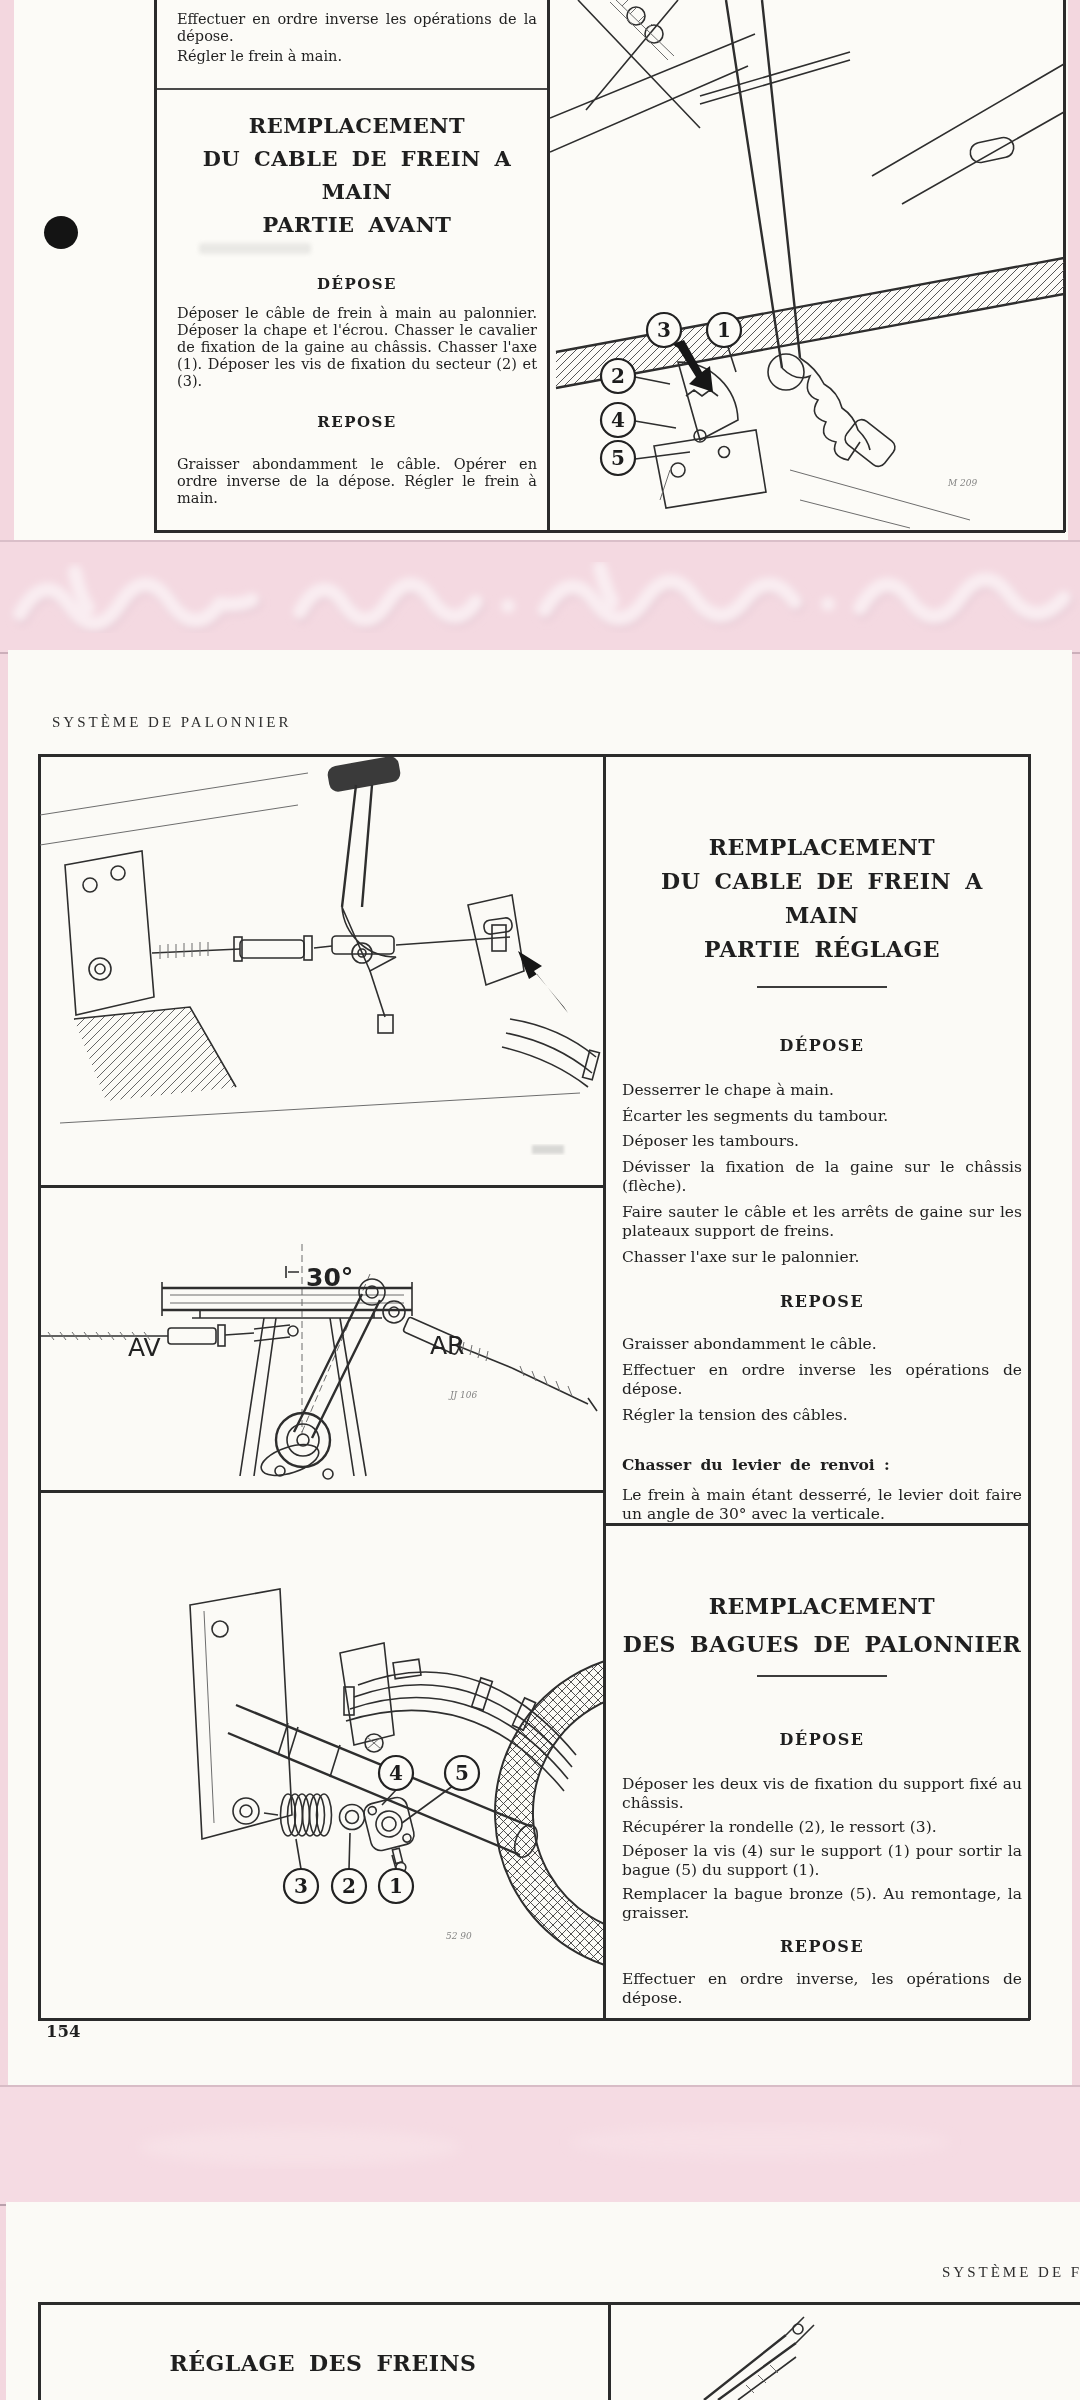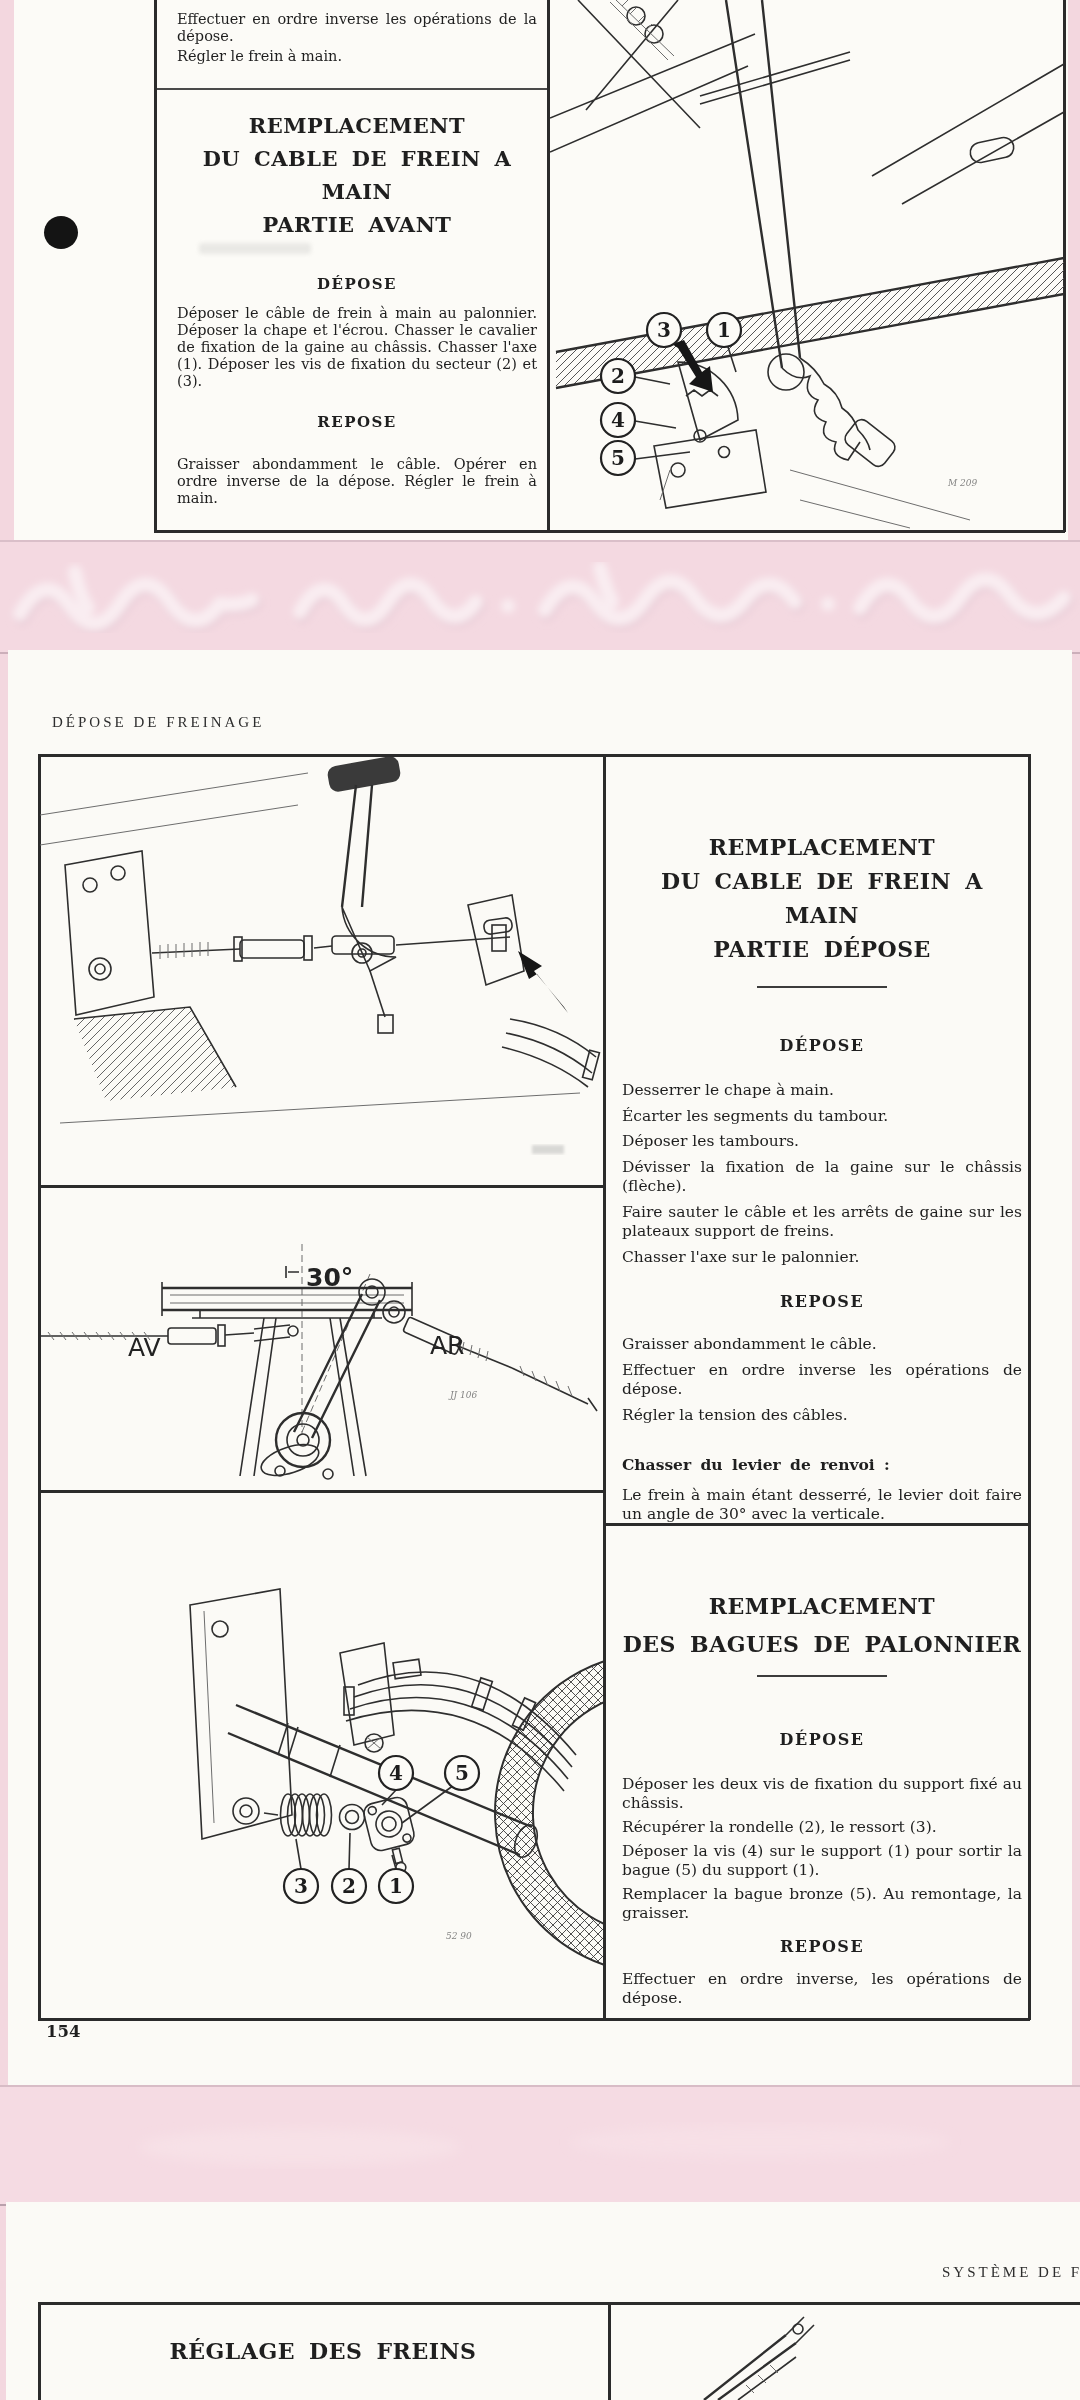--- a/index.html
+++ b/index.html
@@ -135,21 +135,21 @@
           <path d="M600,26 Q606,48 612,60"></path>
           <path d="M860,66 Q885,24 910,58 T960,56 T1010,54 T1064,56"></path>
         </g>
         <circle cx="508" cy="64" r="7" fill="#f9edf1"></circle>
         <circle cx="828" cy="62" r="7" fill="#f9edf1"></circle>
       </g>
     </svg>
   </div>
 
   <div class="paper" style="left:8px;top:650px;width:1064px;height:1435px;background:#fbfaf6;">
-    <div class="scan-header" style="position:absolute;left:44px;top:64px;">DÉPOSE DE FREINAGE</div>
+    <div class="scan-header" style="position:absolute;left:44px;top:64px;">SYSTÈME DE PALONNIER</div>
 
     <div class="bline" style="left:30px;top:104px;width:992px;height:2.5px;"></div>
     <div class="bline" style="left:30px;top:1368px;width:992px;height:2.5px;"></div>
     <div class="bline" style="left:30px;top:104px;width:2.5px;height:1266px;"></div>
     <div class="bline" style="left:1020px;top:104px;width:2.5px;height:1266px;"></div>
     <div class="bline" style="left:595px;top:104px;width:2.5px;height:1266px;"></div>
     <div class="bline" style="left:30px;top:535px;width:567px;height:2.5px;"></div>
     <div class="bline" style="left:30px;top:840px;width:567px;height:2.5px;"></div>
     <div class="bline" style="left:595px;top:873px;width:427px;height:2.5px;"></div>
 
@@ -320,21 +320,21 @@
         <circle class="callout" cx="356" cy="393" r="17"></circle>
           <text class="callout-num" x="356" y="400">1</text>
       </g>
       <text class="figref" x="406" y="446">52 90</text>
     </svg>
 
     <div style="position:absolute;left:614px;top:104px;width:400px;">
       <div style="margin-top:76px;">
         <p class="slab" style="font-size:22px;line-height:34px;">REMPLACEMENT</p>
         <p class="slab" style="font-size:22px;line-height:34px;">DU CABLE DE FREIN A MAIN</p>
-        <p class="slab" style="font-size:22px;line-height:34px;">PARTIE DÉPOSE</p>
+        <p class="slab" style="font-size:22px;line-height:34px;">PARTIE RÉGLAGE</p>
       </div>
       <div class="shortrule" style="width:130px;margin:20px auto 0;"></div>
       <p class="seclabel" style="font-size:16px;margin-top:48px;">DÉPOSE</p>
       <div style="margin-top:26px;">
         <p class="m-body jt" style="margin-bottom:6px;">Desserrer le chape à main.</p>
         <p class="m-body jt" style="margin-bottom:6px;">Écarter les segments du tambour.</p>
         <p class="m-body jt" style="margin-bottom:6px;">Déposer les tambours.</p>
         <p class="m-body jt" style="margin-bottom:6px;">Dévisser la fixation de la gaine sur le châssis (flèche).</p>
         <p class="m-body jt" style="margin-bottom:6px;">Faire sauter le câble et les arrêts de gaine sur les plateaux support de freins.</p>
         <p class="m-body jt">Chasser l'axe sur le palonnier.</p>
@@ -381,21 +381,21 @@
         <ellipse cx="760" cy="55" rx="190" ry="16" fill="#f9e7ec" opacity=".4"></ellipse>
       </g>
     </svg>
   </div>
 
   <div class="paper" style="left:6px;top:2202px;width:1074px;height:198px;background:#fbfaf6;">
     <div class="scan-header" style="position:absolute;left:936px;top:62px;">SYSTÈME DE FRE</div>
     <div class="bline" style="left:32px;top:100px;width:1042px;height:2.5px;"></div>
     <div class="bline" style="left:32px;top:100px;width:2.5px;height:98px;"></div>
     <div class="bline" style="left:602px;top:100px;width:2.5px;height:98px;"></div>
-    <p class="slab" style="position:absolute;left:32px;top:136px;width:570px;font-size:22px;">RÉGLAGE DES FREINS</p>
+    <p class="slab" style="position:absolute;left:32px;top:148px;width:570px;font-size:22px;">RÉGLAGE DES FREINS</p>
     <svg style="left:640px;top:103px;width:430px;height:95px;" viewBox="0 0 430 95">
       <g>
         <path class="ln2" d="M58,95 L140,30 M72,95 L150,38"></path>
         <path class="ln" d="M140,30 L158,12 M150,38 L168,20 M92,95 L150,52"></path>
         <circle class="ln" cx="152" cy="24" r="5"></circle>
         <path class="lt" d="M100,80 l8,8 M112,70 l8,8 M124,60 l8,8"></path>
       </g>
     </svg>
   </div>
 

